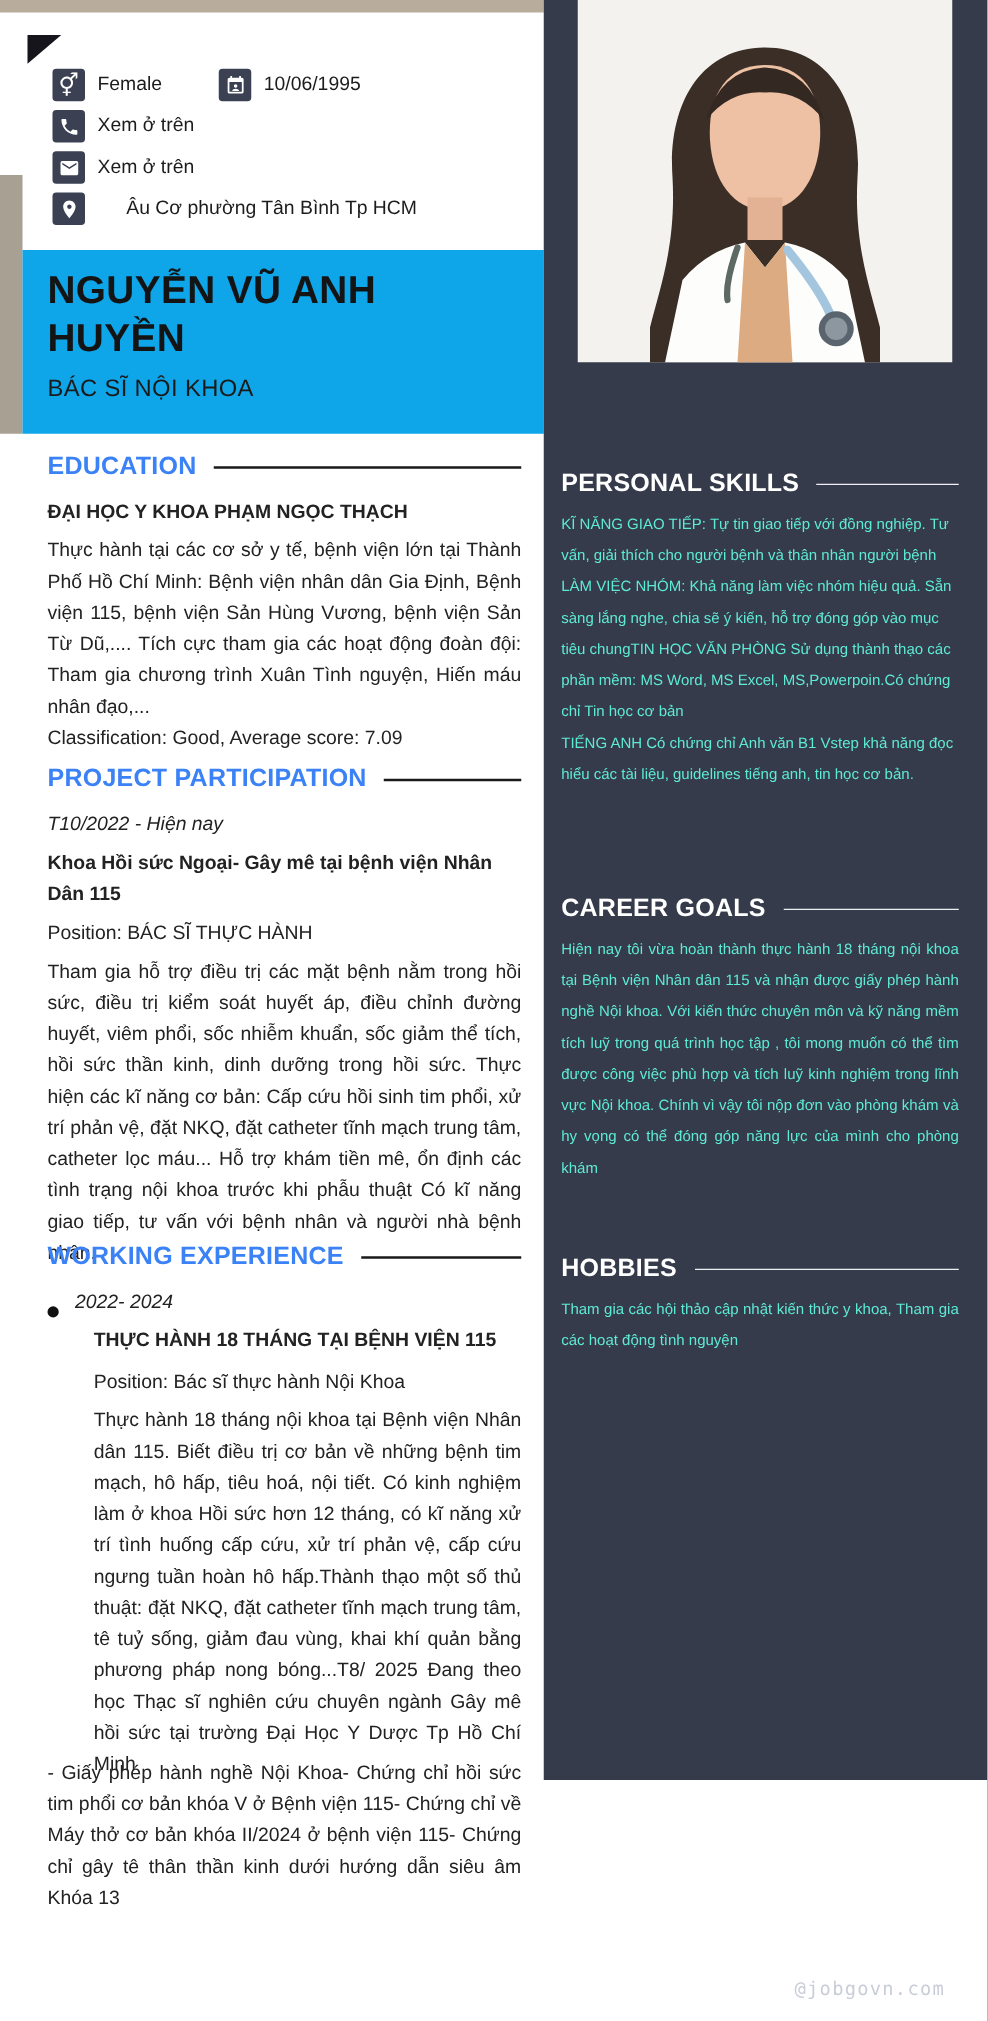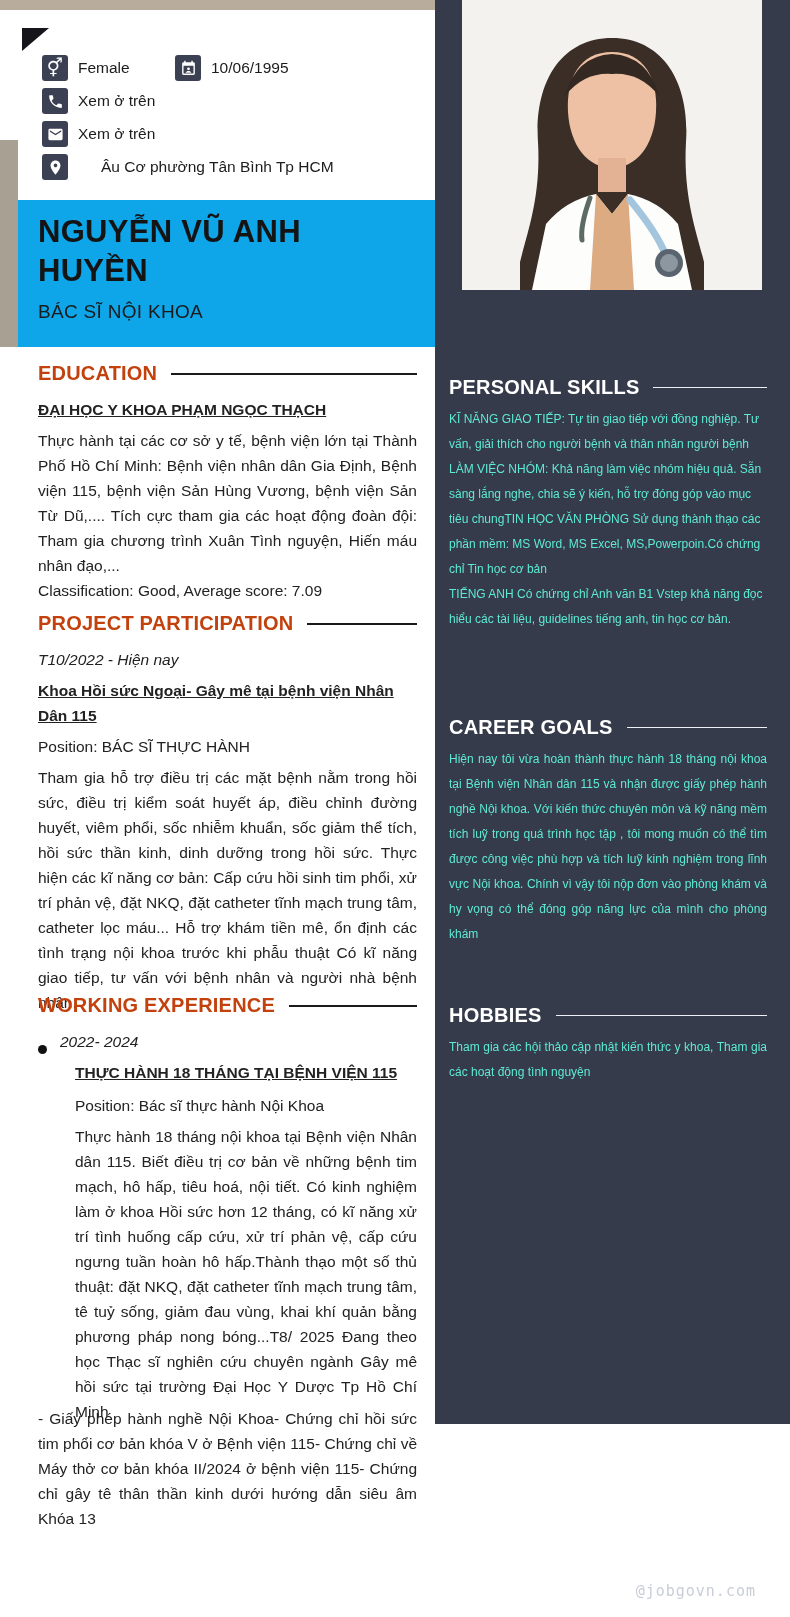--- a/index.html
+++ b/index.html
@@ -25,26 +25,26 @@
   .contact-label { margin-left:10px; font-size:15.5px; color:#1c1c1c; white-space:nowrap; }
 
   .name-block { position:absolute; left:18px; top:200px; width:417px; height:147px;
     background:#0ea5e9; padding:12px 0 0 20px; }
   .full-name { width:330px; font-size:31px; line-height:39px; font-weight:bold;
     color:#141414; letter-spacing:0.3px; }
   .job-title { margin-top:11px; font-size:19px; color:#1a1a1a; letter-spacing:0.3px; }
 
   .sec { position:absolute; left:38px; width:379px; }
   .sec-head { display:flex; align-items:center; }
-  .sec-head h2 { font-size:20px; font-weight:800; color:#c2410c; letter-spacing:0.2px; white-space:nowrap; }
+  .sec-head h2 { font-size:20px; font-weight:800; color:#3b82f6; letter-spacing:0.2px; white-space:nowrap; }
   .sec-head .rule { flex:1; height:2px; background:#1a1a1a; margin-left:14px; }
 
   .b-text { font-size:15.5px; line-height:25px; color:#222; }
   .just { text-align:justify; }
-  .bold { font-weight:bold;text-decoration:underline; }
+  .bold { font-weight:bold; }
   .ital { font-style:italic; }
   .mt12 { margin-top:12px; } .mt8 { margin-top:8px; } .mt6 { margin-top:6px; }
 
   .bullet-row { display:flex; align-items:flex-end; margin-top:12px; }
   .bullet-dot { width:9px; height:9px; border-radius:50%; background:#111; margin-right:13px; flex:0 0 auto; }
   .work-indent { margin-left:37px; }
 
   
   .right-col { position:absolute; left:435px; top:0; width:355px; height:1424px; background:#353b4a; }
   .photo { position:absolute; left:27px; top:0; width:300px; height:290px; }

